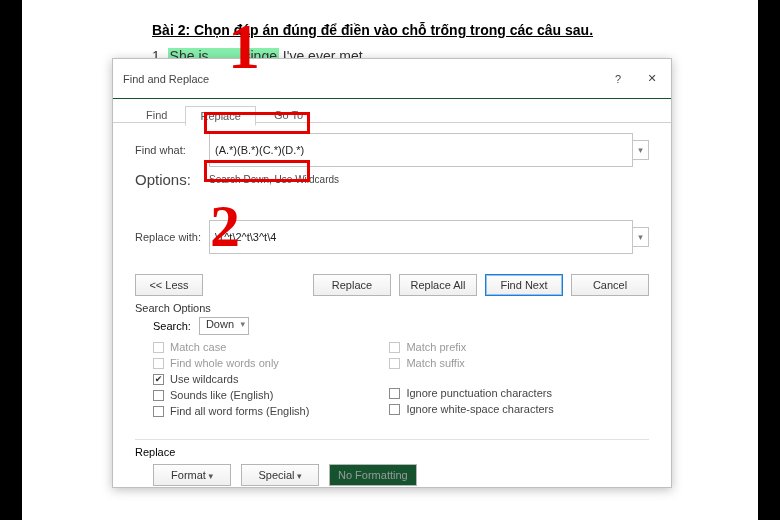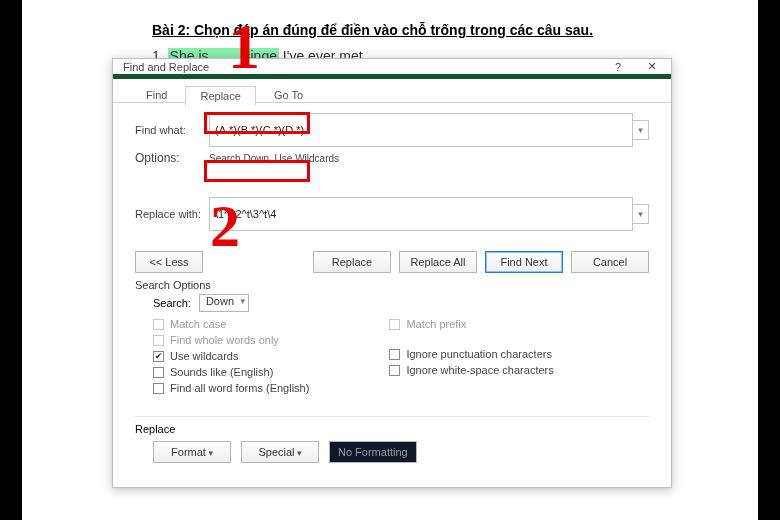--- a/index.html
+++ b/index.html
@@ -3,39 +3,39 @@
   <meta charset="utf-8">
   <style>
     * { box-sizing: border-box; margin: 0; padding: 0; }
     body { background: #000; font-family: "Segoe UI", Tahoma, sans-serif; font-size: 11px; width: 780px; height: 520px; position: relative; }
     .doc-bg { position: absolute; left: 22px; top: 0; right: 22px; bottom: 0; background: #fff; }
     .doc-header { position: absolute; left: 130px; top: 22px; color: #000; }
     .doc-title { font-size: 14px; font-weight: bold; text-decoration: underline; }
     .doc-line { font-size: 14px; margin-top: 10px; color: #333; }
     .doc-line .sel { background: #86efac; padding: 0 2px; }
     .dialog { position: absolute; left: 112px; top: 58px; width: 560px; height: 430px; background: #fff; border: 1px solid #bfbfbf; box-shadow: 0 2px 10px rgba(0,0,0,.25); }
-    .titlebar { display: flex; align-items: center; justify-content: space-between; height: 20px; padding: 0 6px 0 10px; border-bottom: 5px solid #14532d; color: #444; }
+    .titlebar { display: flex; align-items: center; justify-content: space-between; height: 40px; padding: 0 6px 0 10px; border-bottom: 1px solid #14532d; color: #444; }
     .titlebar-right { display: flex; gap: 8px; align-items: center; }
     .titlebar-btn { width: 26px; text-align: center; color: #444; cursor: default; }
     .tabstrip { padding: 6px 18px 0 18px; border-bottom: 1px solid #d0d0d0; height: 24px; }
     .tab { display: inline-block; padding: 3px 14px; color: #555; border: 1px solid transparent; position: relative; cursor: default; }
     .tab.active { border: 1px solid #d0d0d0; border-bottom: 1px solid #fff; background: #fff; top: 1px; }
     .form-area { padding: 10px 22px 6px 22px; }
     .row { display: flex; align-items: center; margin-bottom: 4px; }
     .label { width: 74px; color: #444; }
-    .options-label { width: 74px; color: #444; font-size: 12px; }
+    .options-label { width: 74px; color: #444; font-size: 15px; }
     .options-value { color: #444; font-size: 10px; text-align: right; }
     .input-wrap { flex: 1; display: flex; align-items: center; }
     .text-input { flex: 1; height: 20px; border: 1px solid #c4c4c4; padding: 16px 5px; font-size: 11px; color: #222; }
     .combo-arrow { width: 16px; height: 20px; border: 1px solid #c4c4c4; border-left: none; display: flex; align-items: center; justify-content: center; color: #777; font-size: 9px; }
     .button-row { display: flex; justify-content: flex-start; gap: 8px; padding: 10px 22px 2px 22px; align-items: center; }
     .btn { height: 22px; min-width: 78px; border: 1px solid #b5b5b5; background: linear-gradient(#fdfdfd, #efefef); color: #333; font-size: 11px; cursor: default; padding: 0 8px; }
     .btn.small { min-width: 68px; }
     .btn.primary { border: 1px solid #1f7dd6; box-shadow: 0 0 0 1px #8ec2ef inset; }
-    .btn.disabled { color: #9a9a9a; background: #0f172a; text-align: right; }
+    .btn.disabled { color: #9a9a9a; background: #14532d; text-align: right; }
     .spacer-flex { flex: 1; }
     .section-title { color: #333; padding: 4px 28px 2px 22px; font-size: 11px; }
     .options-grid { display: flex; padding: 2px 22px 10px 40px; gap: 80px; }
     .options-col { display: flex; flex-direction: column; gap: 4px; }
     .chk { display: flex; align-items: center; gap: 6px; color: #444; }
     .chk.disabled { color: #9a9a9a; }
     .chk-box { width: 11px; height: 11px; border: 1px solid #8a8a8a; display: inline-flex; align-items: center; justify-content: center; font-size: 9px; color: #333; background: #fff; }
     .chk.disabled .chk-box { border-color: #c8c8c8; }
     .search-dir { display: flex; align-items: center; gap: 8px; padding: 1px 22px 4px 40px; }
     .select { height: 18px; border: 1px solid #b5b5b5; padding: 0 14px 0 6px; position: relative; font-size: 11px; color: #333; }
@@ -138,20 +138,24 @@
       <label class="chk">
         <span class="chk-box"></span>
         <span>Find all word forms (English)</span>
       </label>
     </div>
     <div class="options-col">
       <label class="chk disabled">
         <span class="chk-box"></span>
         <span>Match prefix</span>
       </label>
+      <label class="chk disabled">
+        <span class="chk-box"></span>
+        <span>Match suffix</span>
+      </label>
       <div style="height:10px;"></div>
       <label class="chk">
         <span class="chk-box"></span>
         <span>Ignore punctuation characters</span>
       </label>
       <label class="chk">
         <span class="chk-box"></span>
         <span>Ignore white-space characters</span>
       </label>
     </div>

